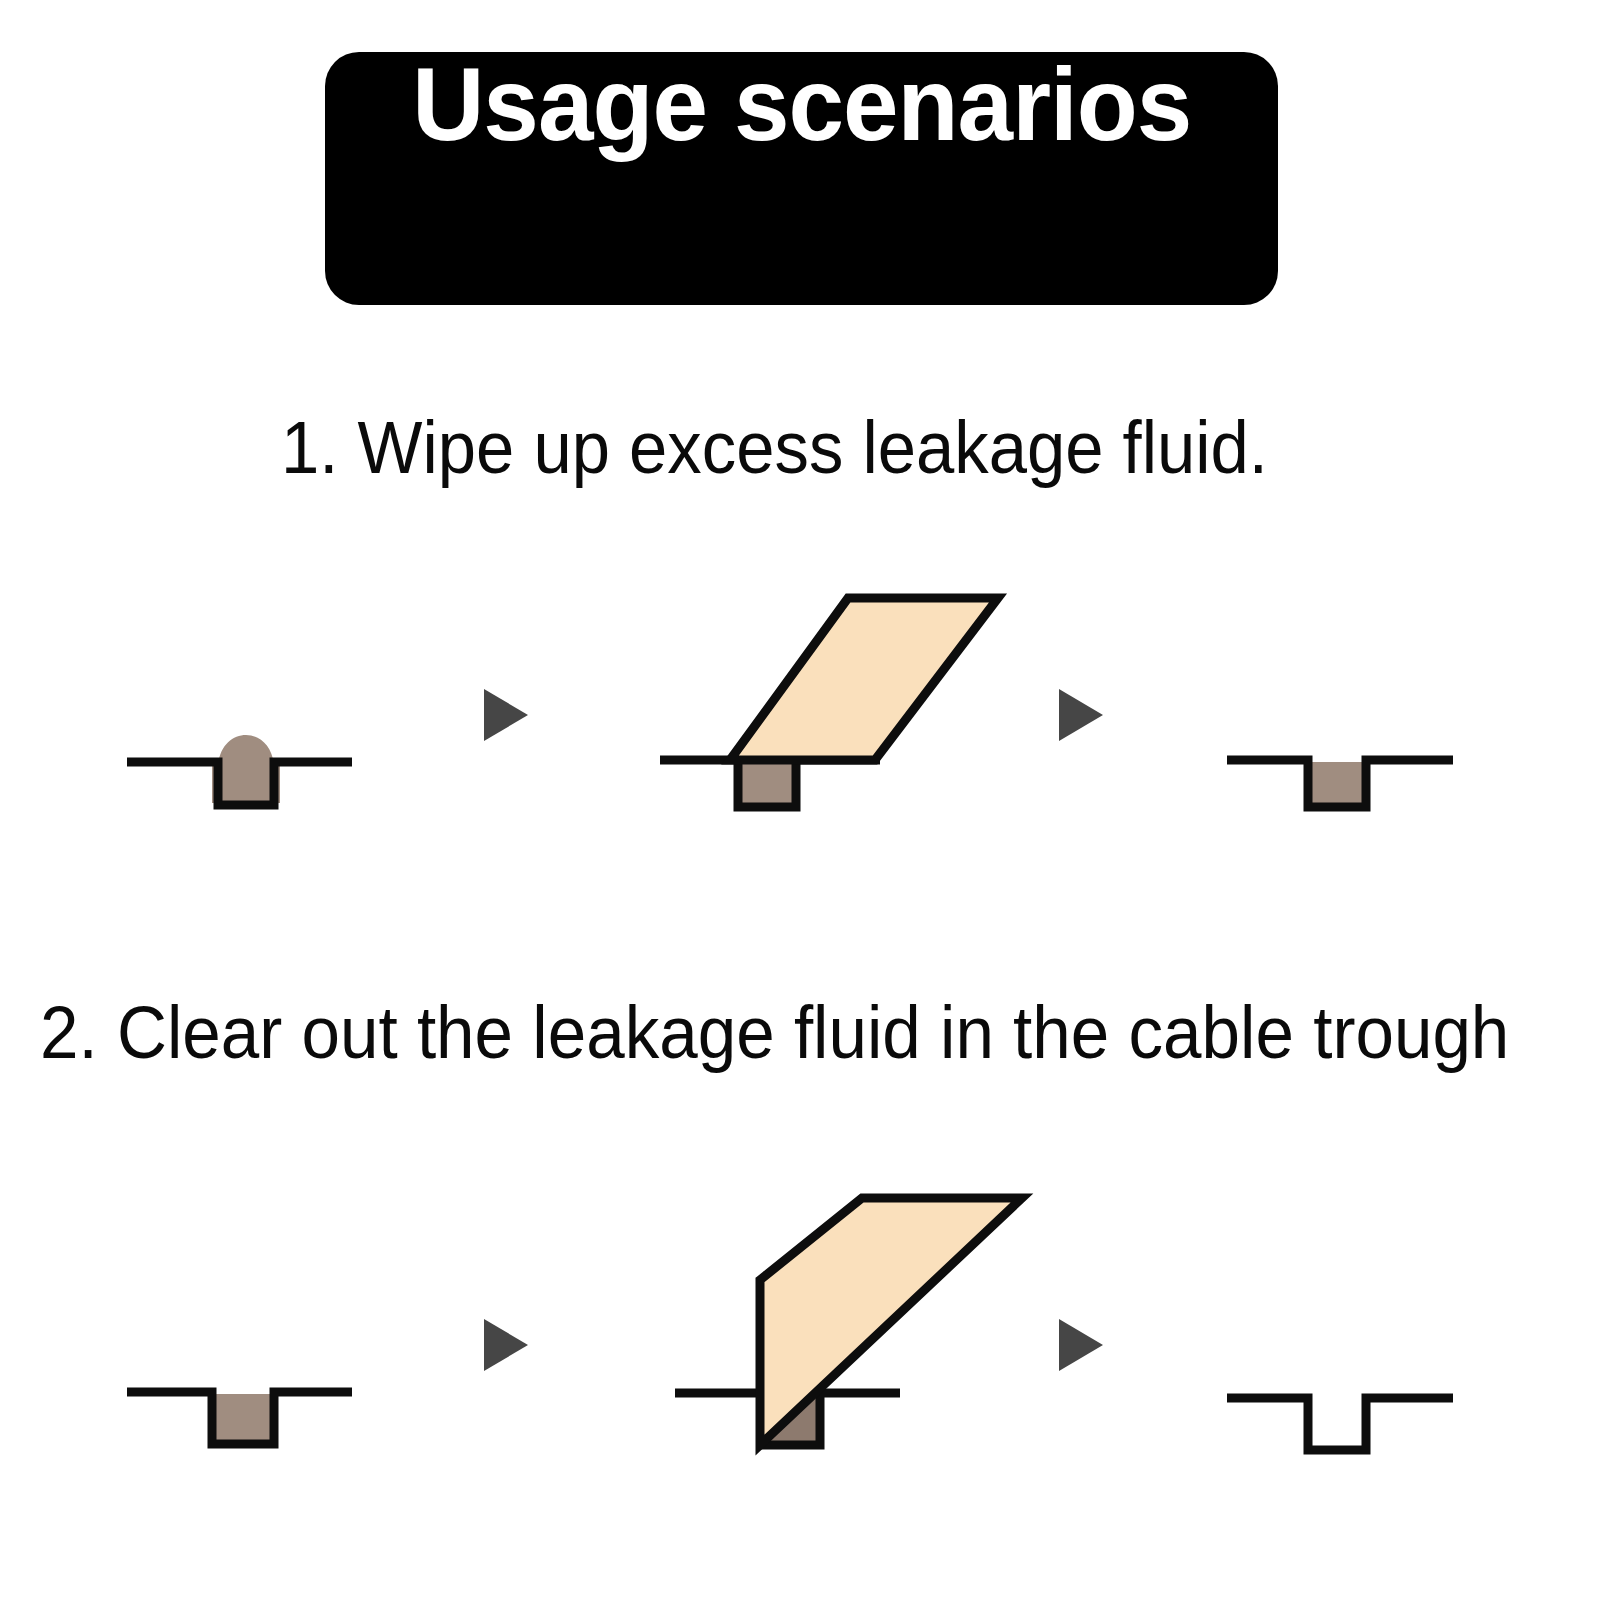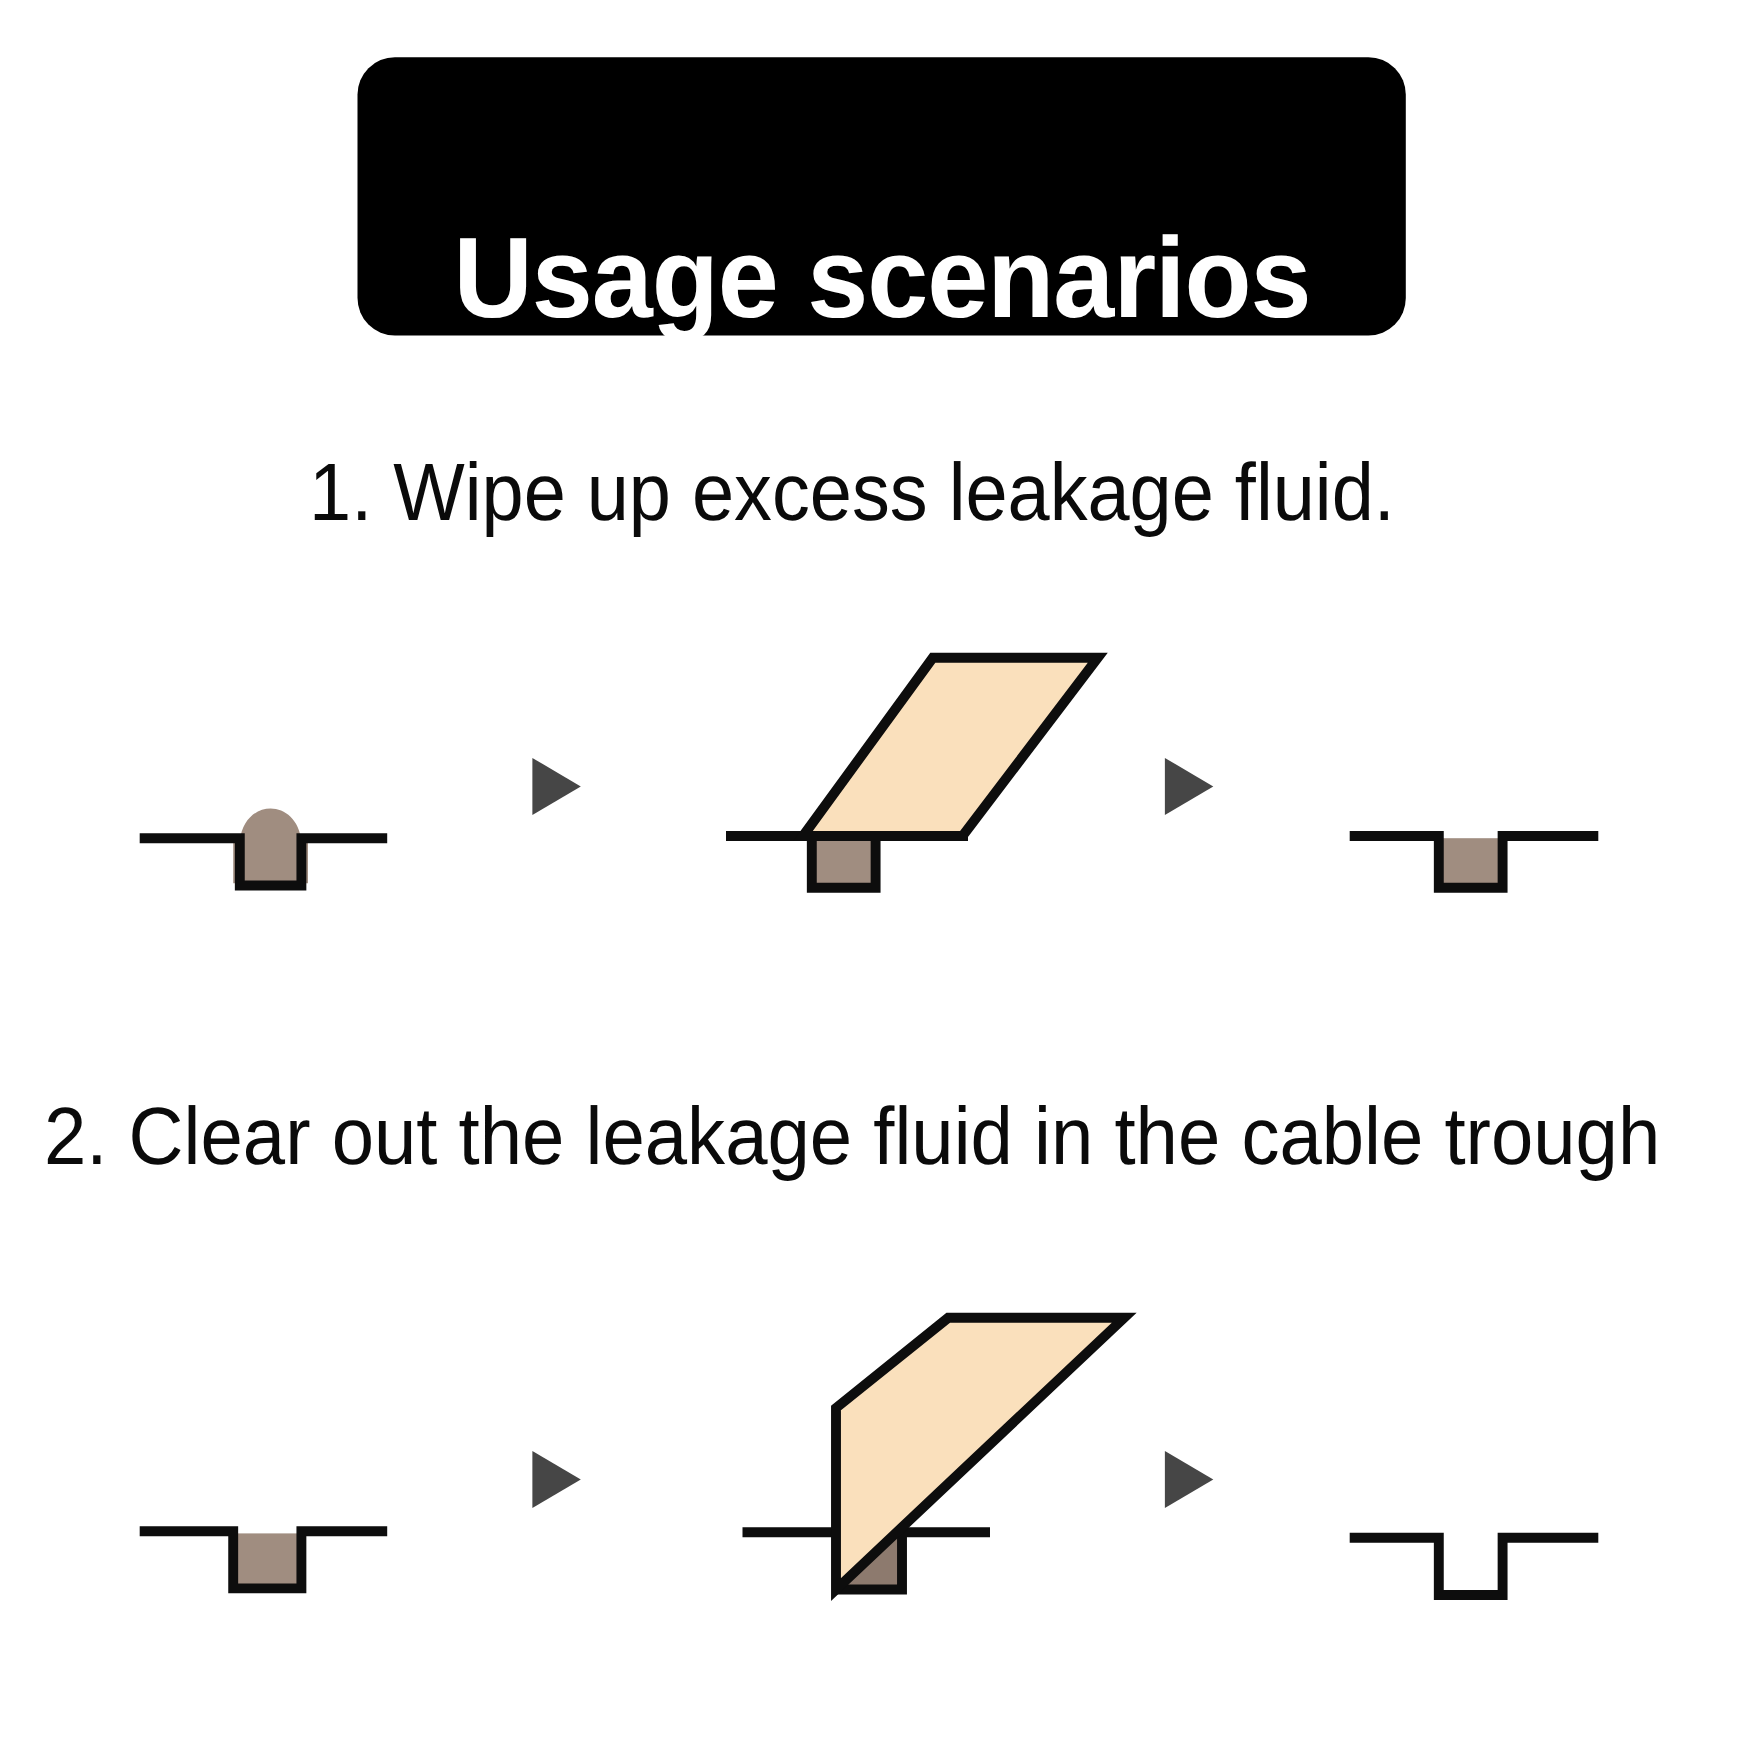--- a/index.html
+++ b/index.html
@@ -25,21 +25,21 @@
   
   .title-banner {
     position: absolute;
     left: 325px;
     top: 52px;
     width: 953px;
     height: 253px;
     background: #000000;
     border-radius: 34px;
     display: flex;
-    align-items: flex-end;
+    align-items: flex-start;
     justify-content: center;
   }
   .title-text {
     color: #ffffff;
     font-family: "Liberation Sans", sans-serif;
     font-weight: bold;
     font-size: 104px;
     line-height: 1;
     letter-spacing: -1px;
     white-space: nowrap;

